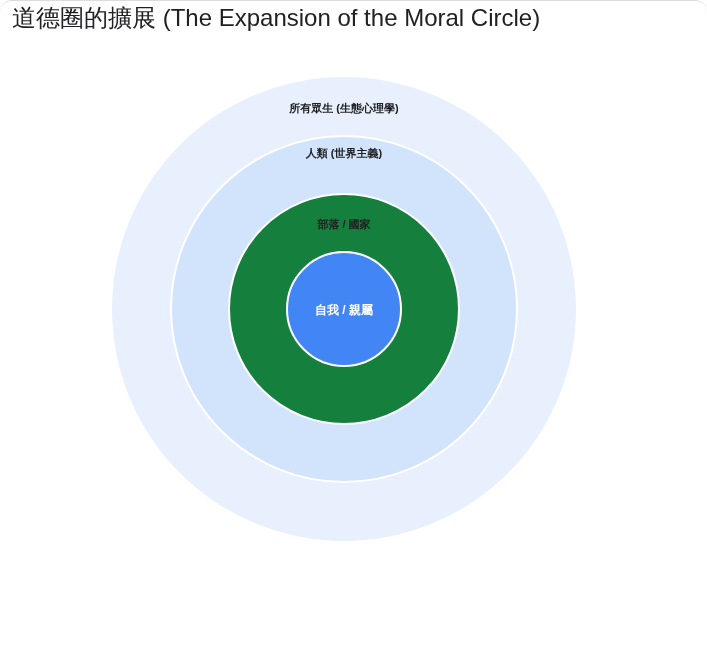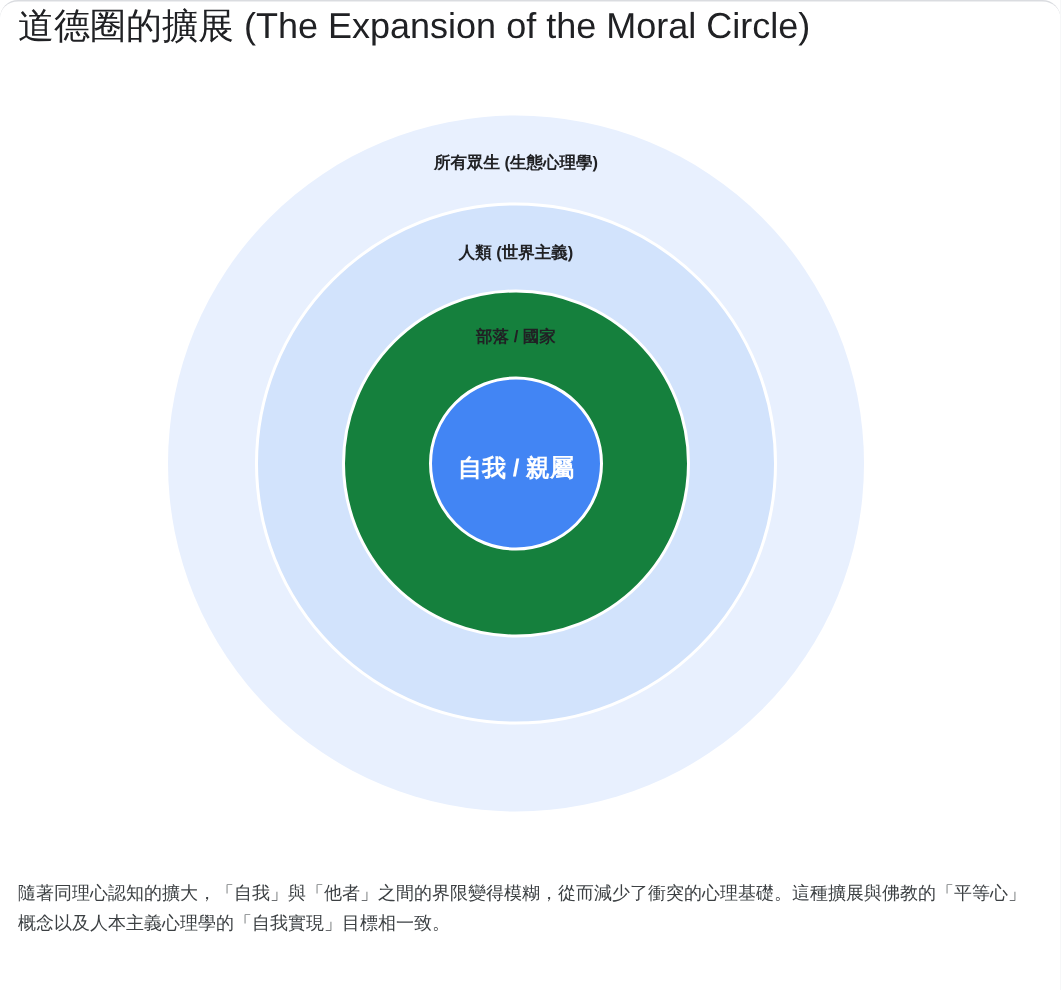--- a/index.html
+++ b/index.html
@@ -52,23 +52,23 @@
     font-size: 11px;
     font-weight: 700;
     color: #202124;
     white-space: nowrap;
   }
   .ring-1 { left: 112px; top: 76px;  width: 464px; height: 464px; border: none; }
   .ring-2 { left: 170px; top: 134px; width: 348px; height: 348px; }
   .ring-3 { left: 228px; top: 192px; width: 232px; height: 232px; }
   .ring-4 { left: 286px; top: 250px; width: 116px; height: 116px; }
   .ring-1 .ring-label { top: 24px; }
-  .ring-2 .ring-label { top: 24px; text-align: center; }
+  .ring-2 .ring-label { top: 9px; text-align: center; }
   .ring-3 .ring-label { top: 22px; }
-  .ring-4 .ring-label { top: 49px; color: #ffffff; font-size: 16px; }
+  .ring-4 .ring-label { top: 49px; color: #ffffff; font-size: 12px; }
 
   .description {
     position: absolute;
     left: 12px;
     top: 584px;
     width: 680px;
     margin: 0;
     font-size: 12px;
     line-height: 20px;
     color: #3c4043;
@@ -102,15 +102,14 @@
       <div class="ring-label">人類 (世界主義)</div>
     </div>
     <div class="ring ring-3" style="background:#15803d">
       <div class="ring-label">部落 / 國家</div>
     </div>
     <div class="ring ring-4" style="background:#4285f4">
       <div class="ring-label">自我 / 親屬</div>
     </div>
   </div>
 
-  <p class="description">隨著同理心認知的擴大，「自我」與「他者」之間的界限變得模糊，從而減少了衝突的心理基礎。這種擴展與佛教的「平等心」概念以及人本主義心理學的「自我實現」目標相一致。</p>
 
 </div>
 
 </body></html>

